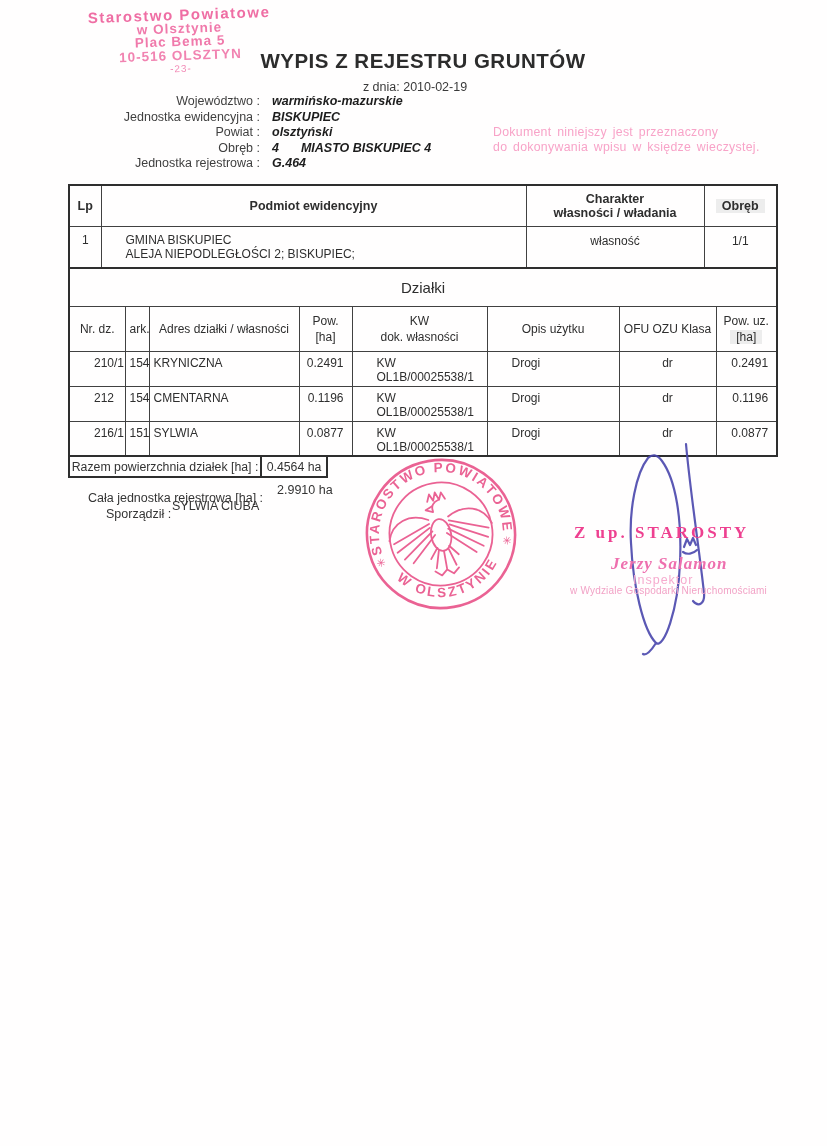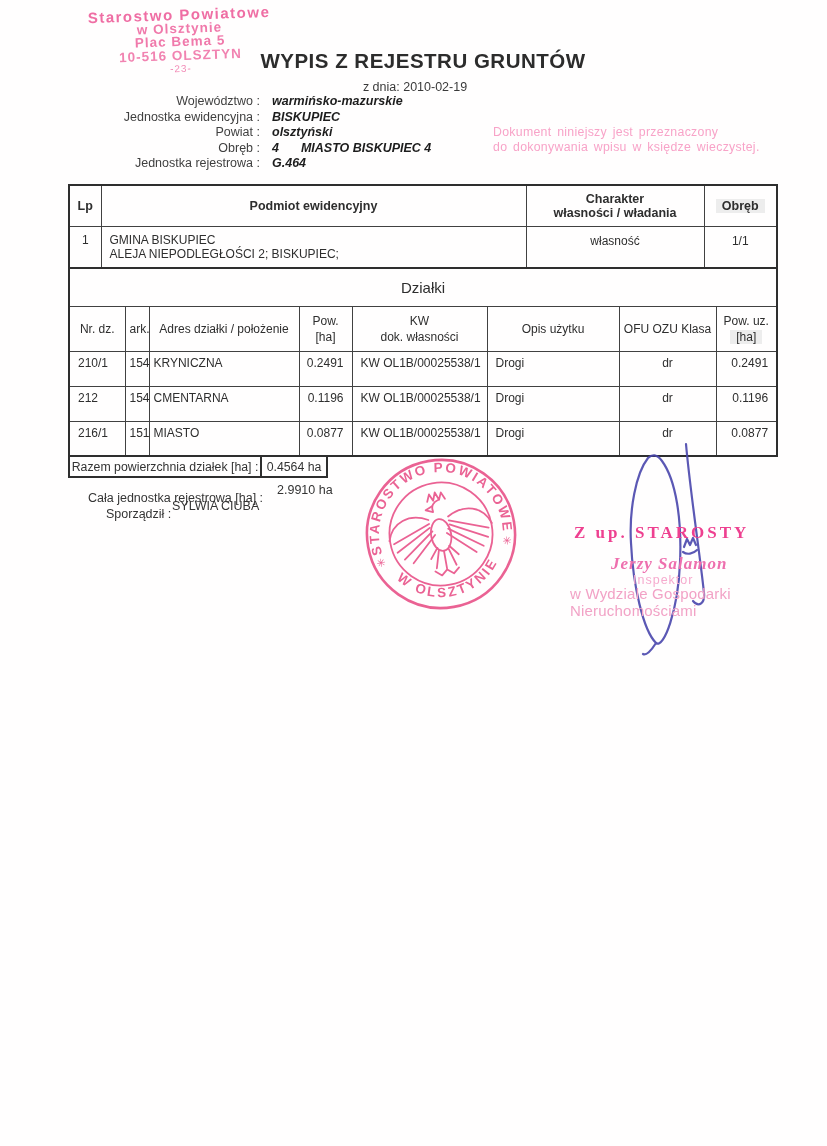--- a/index.html
+++ b/index.html
@@ -48,37 +48,37 @@
   .owners-table .drow td { padding-top:6px; }
   .parcels-table { margin-top:-2px; }
   .parcels-table .trow { height:38px; }
   .parcels-table .trow td { vertical-align:middle; text-align:center; font-size:15px; }
   .parcels-table .hrow { height:45px; }
   .parcels-table .hrow td { vertical-align:middle; text-align:center; font-size:12px; line-height:16px; }
   .parcels-table .drow { height:35px; }
   .parcels-table .drow td { padding-top:4px;margin-left:32px; }
   .c-center { text-align:center; }
   .c-right  { text-align:right; padding-right:8px; }
-  .c-left   { text-align:left; padding-left:8px; }
+  .c-left   { text-align:left; padding-left:24px; }
   .shade { background:#ededed; padding:0 6px; }
   .razem-box { display:flex; width:260px; border:2px solid #2e2e2e; margin-top:-2px; height:23px;
                font-size:12.3px; align-items:center; }
   .razem-label { width:228px; text-align:center; border-right:2px solid #2e2e2e; height:100%;
                  display:flex; align-items:center; justify-content:center; }
   .razem-value { width:76px; text-align:center; }
   .sum-line { position:absolute; font-size:12.5px; color:#343434; }
   
   .seal-svg { position:absolute; left:351px; top:444px; opacity:.92; }
   .sig-svg  { position:absolute; left:600px; top:435px; opacity:.9; }
   .sig-zup  { position:absolute; left:574px; top:523px; font-family:"Liberation Serif", serif;
               font-weight:bold; font-size:17px; letter-spacing:3px; color:#ee4090; }
   .sig-name { position:absolute; left:611px; top:554px; font-family:"Liberation Serif", serif;
               font-weight:bold; font-style:italic; font-size:17px; letter-spacing:1px; color:#ee6fae; }
   .sig-title{ position:absolute; left:633px; top:573px; font-size:12.5px; letter-spacing:1px; color:#f6abce; }
-  .sig-dept { position:absolute; left:570px; top:585px; font-size:15px; letter-spacing:.2px; color:#f2a2c6; }
+  .sig-dept { position:absolute; left:570px; top:585px; font-size:10px; letter-spacing:.2px; color:#f2a2c6; }
   .seal-text { font-family:"Liberation Sans", sans-serif; font-weight:bold; font-size:13.5px;
                letter-spacing:2px; fill:#e9558b; }
   .seal-star { font-size:11px; fill:#e9558b; }
 </style>
 </head>
 <body>
 
 <div class="page">
 
   <div class="corner-stamp">
@@ -163,21 +163,21 @@
           <col style="width:97px">
           <col style="width:61px">
       </colgroup>
       <tbody>
           <tr class="trow">
         <td colspan="8">Działki</td>
       </tr>
       <tr class="hrow">
         <td>Nr. dz.</td>
         <td>ark.</td>
-        <td>Adres działki / położenie</td>
+        <td>Adres działki / własności</td>
         <td>
           <div>Pow.</div>
           <div>[ha]</div>
         </td>
         <td>
           <div>KW</div>
           <div>dok.  własności</div>
         </td>
         <td>Opis użytku</td>
         <td>OFU  OZU  Klasa</td>
@@ -202,21 +202,21 @@
         <td class="c-left" style="padding-left:4px">CMENTARNA</td>
         <td class="c-right">0.1196</td>
         <td class="c-left">KW OL1B/00025538/1</td>
         <td class="c-left">Drogi</td>
         <td class="c-center">dr</td>
         <td class="c-right">0.1196</td>
       </tr>
       <tr class="drow">
         <td class="c-left">216/1</td>
         <td class="c-center">151</td>
-        <td class="c-left" style="padding-left:4px">MIASTO</td>
+        <td class="c-left" style="padding-left:4px">SYLWIA</td>
         <td class="c-right">0.0877</td>
         <td class="c-left">KW OL1B/00025538/1</td>
         <td class="c-left">Drogi</td>
         <td class="c-center">dr</td>
         <td class="c-right">0.0877</td>
       </tr>
     </tbody>
       </table>
 
     <div class="razem-box">

